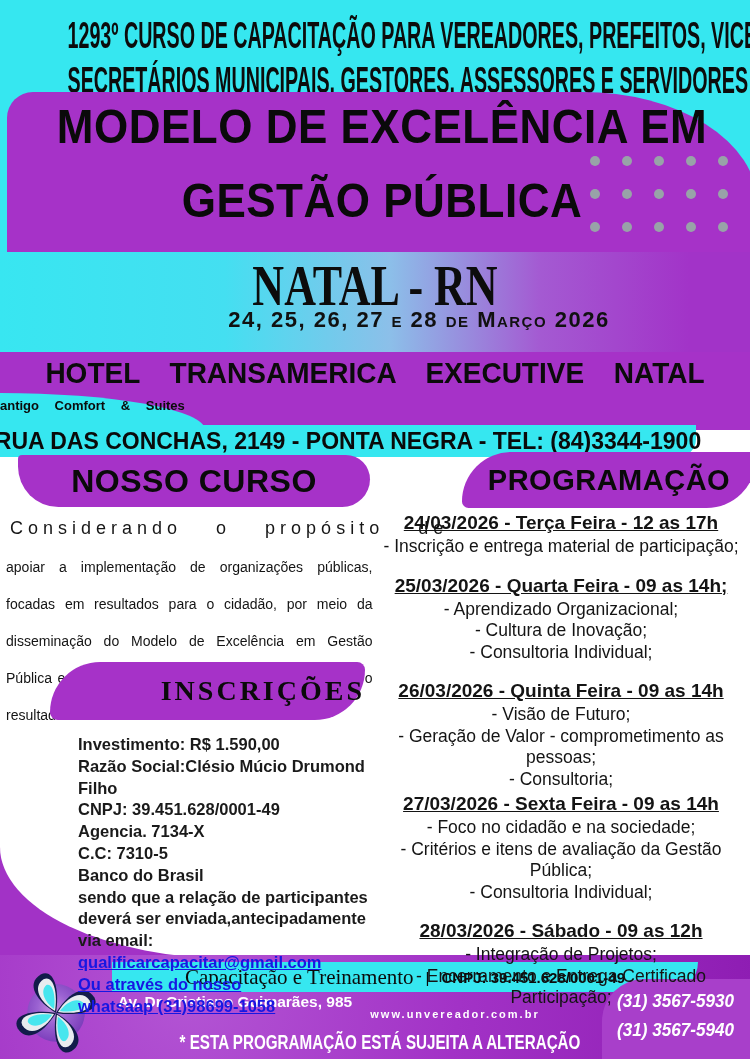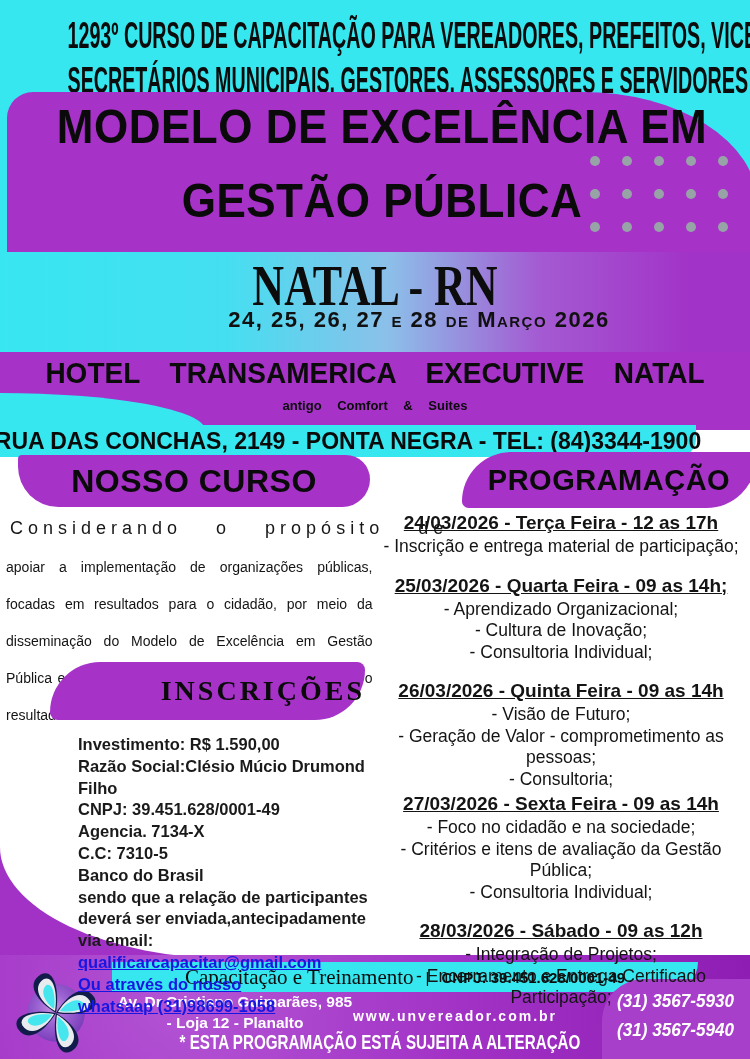--- a/index.html
+++ b/index.html
@@ -33,21 +33,21 @@
         transform:scale(0.88,1.12);transform-origin:center top;}
   .dates{left:0;top:55px;width:750px;text-align:center;color:#111;white-space:nowrap;
          font-weight:700;font-size:22px;font-variant:small-caps;letter-spacing:1.5px;margin-left:44px;}
 
   
   .hotel-band{left:0;top:352px;width:750px;height:78px;background:#a632c8;}
   .cyan-wedge{position:absolute;left:0;bottom:0;width:205px;height:37px;background:#36e7f0;
               border-top-right-radius:100% 100%;}
   .venue{position:absolute;left:0;top:5px;width:750px;text-align:center;color:#0b0b0b;white-space:nowrap;
          font-weight:700;font-size:28px;word-spacing:22px;transform:scaleY(1.05);transform-origin:center top;}
-  .venue-note{position:absolute;left:0;top:46px;width:750px;text-align:center;color:#0b0b0b;
+  .venue-note{position:absolute;left:0;top:46px;width:750px;text-align:left;color:#0b0b0b;
               font-weight:700;font-size:13px;word-spacing:12px;}
 
   
   .addr-band{left:0;top:425px;width:696px;height:32px;background:#36e7f0;
              display:flex;align-items:center;justify-content:center;
              color:#0a0a0a;font-weight:700;font-size:23px;white-space:nowrap;border-bottom-right-radius:18px;}
 
   
   .leaf{background:#a632c8;display:flex;align-items:center;justify-content:center;color:#0a0a0a;}
   .leaf-nosso{left:18px;top:455px;width:352px;height:52px;border-radius:8px 48px 55px 80px;
@@ -87,21 +87,21 @@
   .footer-sep{font-size:15px;color:#0b0b0b;}
   .footer-cnpj{font-weight:700;font-size:15px;color:#0b0b0b;}
   .phone-card{position:absolute;right:0;top:24px;width:148px;height:80px;background:#a83fca;
               border-radius:42px 0 0 0;}
   .phones{position:absolute;right:8px;top:32px;width:140px;text-align:center;color:#fff;
           font-style:italic;font-weight:700;font-size:18px;line-height:29px;white-space:nowrap;
           transform:scaleX(0.95);transform-origin:right top;z-index:2;}
   .faddr{position:absolute;left:116px;top:36px;width:238px;text-align:center;color:#fff;
          font-weight:700;font-size:15.5px;line-height:21px;}
   .site{position:absolute;left:330px;top:53px;width:250px;text-align:center;color:#fff;
-        font-weight:700;font-size:14px;letter-spacing:2px;white-space:nowrap;}
+        font-weight:700;font-size:11px;letter-spacing:2px;white-space:nowrap;}
   .disc{position:absolute;left:165px;top:76px;width:430px;text-align:center;color:#fff;
         font-weight:700;font-size:16px;transform:scale(0.95,1.3);transform-origin:center top;white-space:nowrap;}
   .logo{position:absolute;left:4px;top:8px;width:104px;height:96px;}
 </style>
 </head>
 <body>
 
 <div class="abs top-cyan">
   <div class="abs hline hline1">1293º CURSO DE CAPACITAÇÃO PARA VEREADORES, PREFEITOS, VICE-PREFEITOS,</div>
   <div class="abs hline hline2">SECRETÁRIOS MUNICIPAIS, GESTORES, ASSESSORES E SERVIDORES PÚBLICOS;</div>
@@ -238,21 +238,20 @@
       <g transform="rotate(270 50 52)">
         <path d="M50,52 C30,40 18,22 34,12 C48,5 54,28 50,52 Z" fill="#121c4a"></path>
         <path d="M49,50 C33,41 25,25 37,17 C47,12 52,30 49,50 Z" fill="#e8ecef"></path>
         <path d="M48,48 C38,41 33,29 40,23 C46,20 50,33 48,48 Z" fill="#46e6ee"></path>
       </g>
     </g>
   </svg>
 
   <div class="faddr">
     <div>Av. Dr Cristiano Guimarães, 985</div>
-    <div>- Loja 12 - Planalto</div>
   </div>
 
   <div class="site">www.unvereador.com.br</div>
 
   <div class="phone-card"></div>
   <div class="phones">
     <div>(31) 3567-5930</div>
     <div>(31) 3567-5940</div>
   </div>
 

